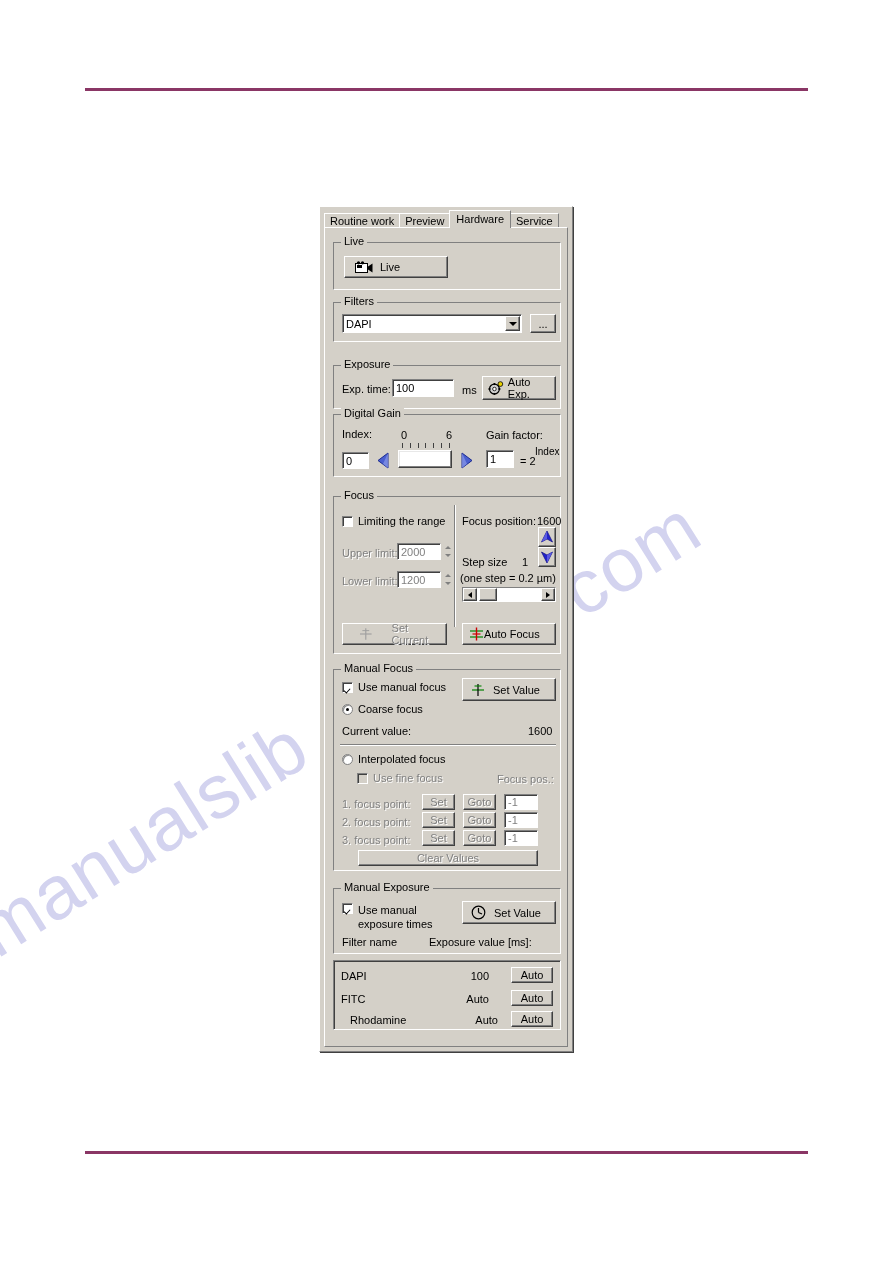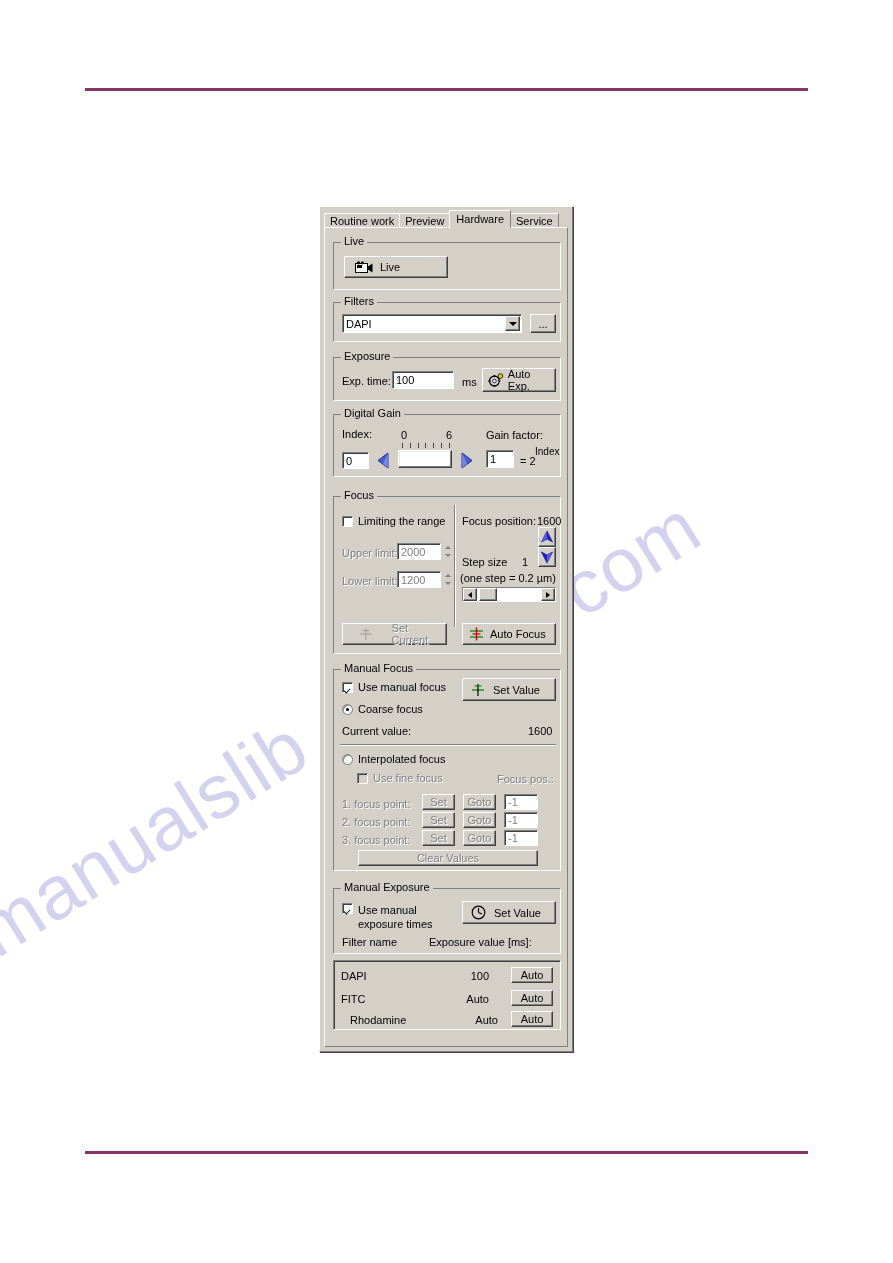--- a/index.html
+++ b/index.html
@@ -402,21 +402,21 @@
       <span class="grp-title">Filters</span>
       <div class="combo" style="left:8px; top:11px; width:180px; height:19px;">
         <span class="combo-text">DAPI</span>
         <span class="combo-arrow">
             <i class="tri-down"></i>
           </span>
       </div>
       <div class="btn" style="left:196px; top:11px; width:26px; height:19px;">...</div>
     </div>
 
-    <div class="group" style="top:129px; height:44px;">
+    <div class="group" style="top:137px; height:44px;">
       <span class="grp-title">Exposure</span>
       <span class="lbl" style="left:8px; top:17px;">Exp. time:</span>
       <div class="field" style="left:58px; top:13px; width:62px; height:18px;">100</div>
       <span class="lbl" style="left:128px; top:18px;">ms</span>
       <div class="btn" style="left:148px; top:10px; width:74px; height:24px; justify-content:flex-start; padding-left:5px; gap:4px;">
         <svg width="16" height="15" viewBox="0 0 16 15">
           <circle cx="6.5" cy="8" r="5" fill="#d0d0d0" stroke="#000" stroke-width="1.2"></circle>
           <circle cx="6.5" cy="8" r="1.8" fill="#fff" stroke="#000" stroke-width="0.8"></circle>
           <rect x="5.6" y="2" width="1.8" height="2" fill="#000"></rect>
           <rect x="5.6" y="12" width="1.8" height="2" fill="#000"></rect>
@@ -530,21 +530,21 @@
       </div>
 
       <div class="btn disabled" style="left:8px; top:126px; width:105px; height:22px; justify-content:flex-start; padding-left:16px; gap:19px;">
         <svg width="14" height="14" viewBox="0 0 14 14">
           <line x1="1" y1="7" x2="13" y2="7" stroke="#a0a0a0" stroke-width="1.2"></line>
           <line x1="7" y1="1" x2="7" y2="13" stroke="#a0a0a0" stroke-width="1.2"></line>
           <line x1="3.5" y1="3.5" x2="10.5" y2="3.5" stroke="#a0a0a0" stroke-width="1"></line>
         </svg>
         <span>Set Current</span>
       </div>
-      <div class="btn" style="left:128px; top:126px; width:94px; height:22px; justify-content:flex-start; padding-left:6px; gap:6px;">
+      <div class="btn" style="left:128px; top:126px; width:94px; height:22px; justify-content:flex-start; padding-left:6px; gap:0;">
         <svg width="15" height="14" viewBox="0 0 15 14">
           <line x1="1" y1="4" x2="14" y2="4" stroke="#008000" stroke-width="1.2"></line>
           <line x1="1" y1="10" x2="14" y2="10" stroke="#008000" stroke-width="1.2"></line>
           <line x1="7.5" y1="0.5" x2="7.5" y2="13.5" stroke="#cc0000" stroke-width="1.4"></line>
           <line x1="3.5" y1="7" x2="11.5" y2="7" stroke="#cc0000" stroke-width="1.2"></line>
         </svg>
         <span>Auto Focus</span>
       </div>
     </div>
 

